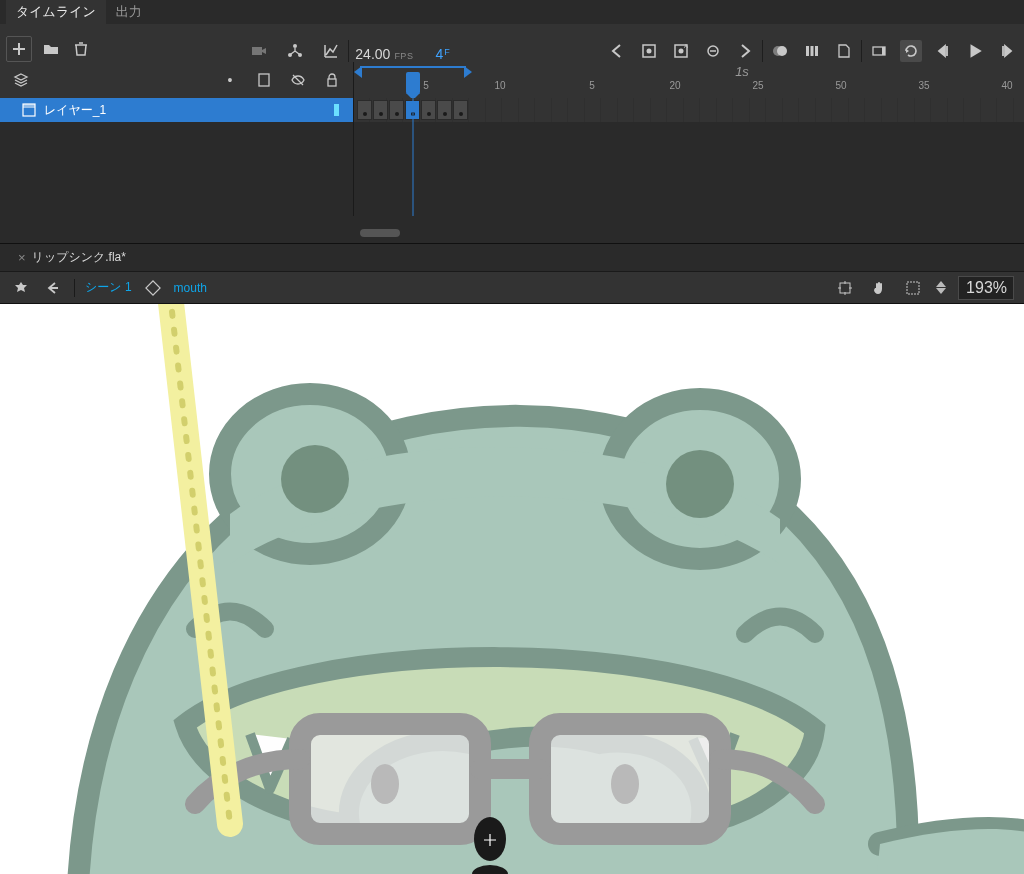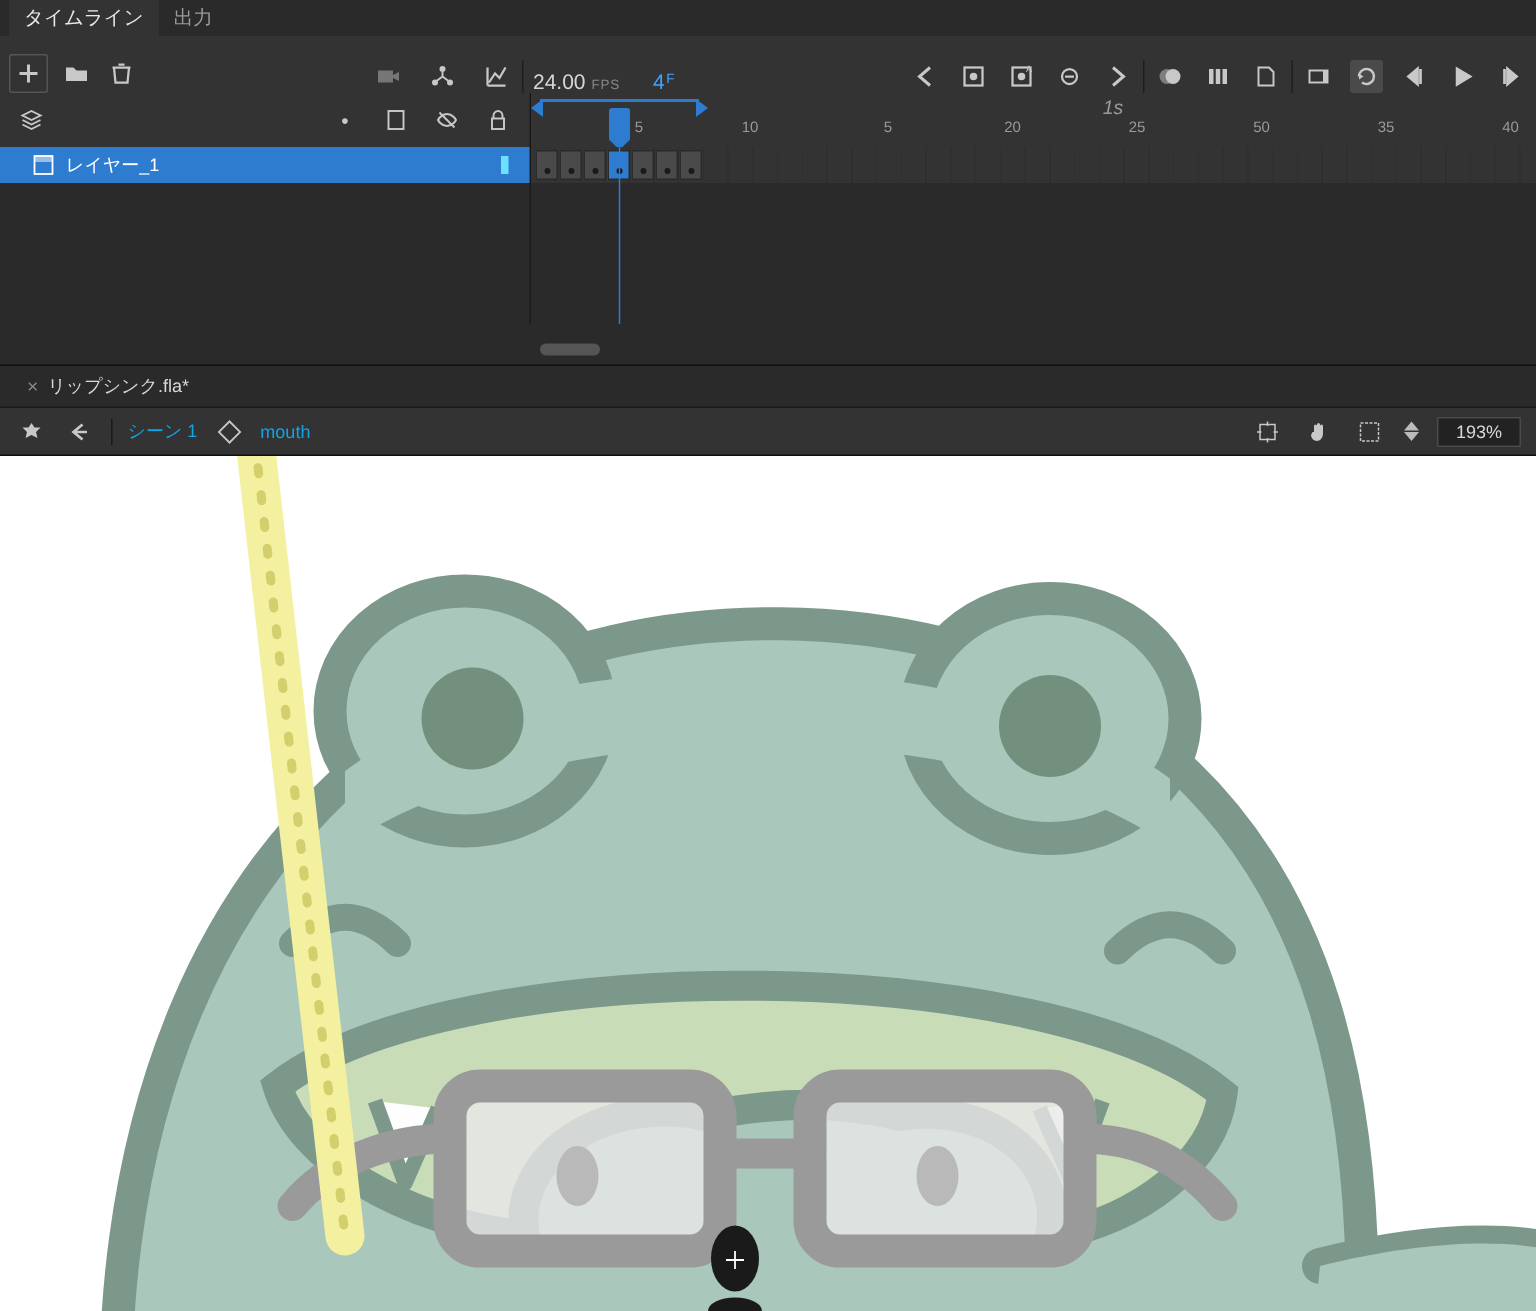--- a/index.html
+++ b/index.html
@@ -154,21 +154,21 @@
 
   
   .edit-bar {
     height: 32px; background: #333333; display:flex; align-items:center;
     padding: 0 10px; gap: 10px; border-bottom: 1px solid #101010;
   }
   .edit-bar .crumb { display:flex; align-items:center; gap:6px; color:#0ea5e9;}
   .edit-bar .right { margin-left:auto; display:flex; align-items:center; gap:12px;}
   .zoom-box {
     background:#222; border:1px solid #4a4a4a; padding:2px 6px;
-    color:#d8d8d8; font-size:12px; width:56px; text-align:center;
+    color:#d8d8d8; font-size:16px; width:56px; text-align:right;
   }
   .stepper { display:flex; flex-direction:column; gap:1px;}
   .stepper .up, .stepper .down{
     width:0;height:0;border-left:5px solid transparent;border-right:5px solid transparent;
   }
   .stepper .up{ border-bottom:6px solid #bbb; }
   .stepper .down{ border-top:6px solid #bbb; }
 
   
   .stage {

